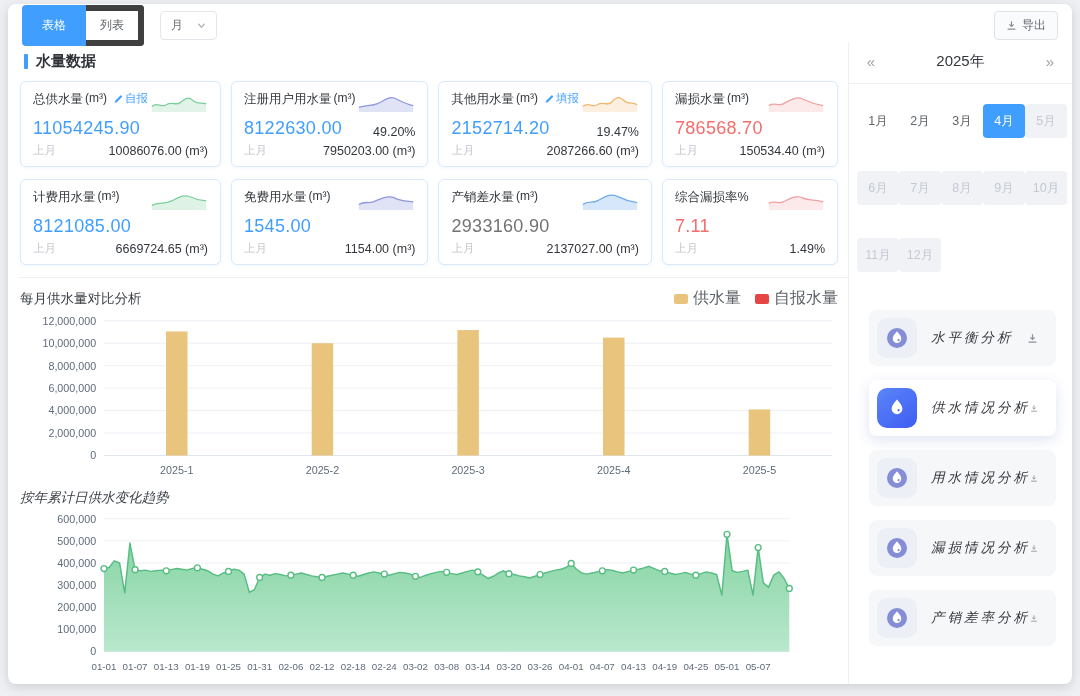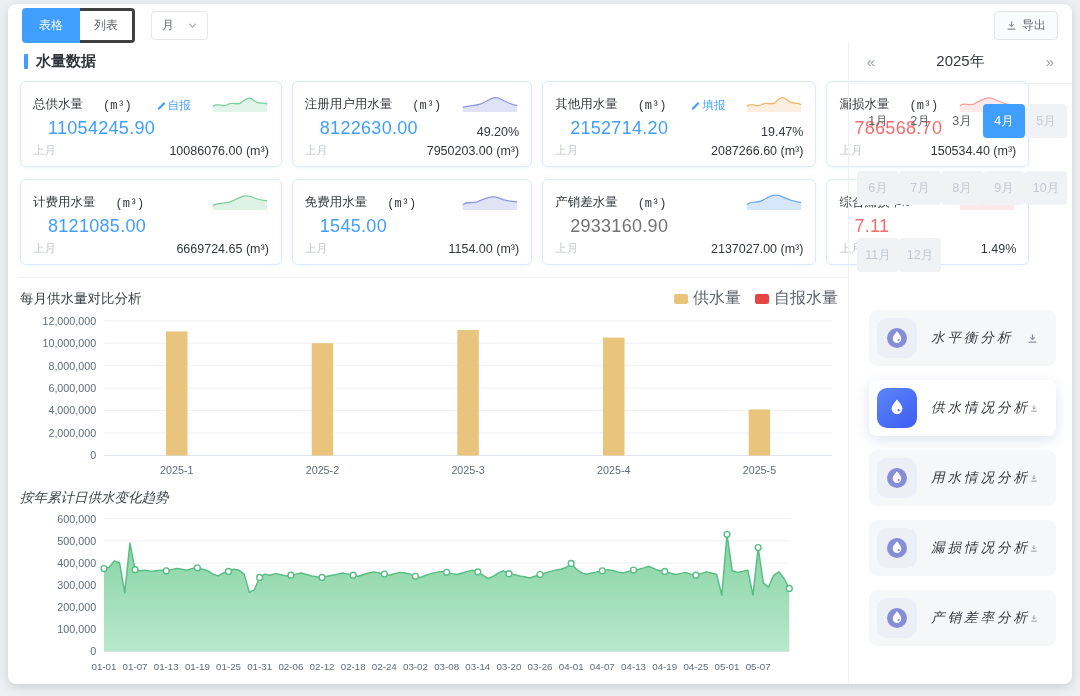--- a/index.html
+++ b/index.html
@@ -5,21 +5,21 @@
   * { box-sizing: border-box; margin: 0; padding: 0; }
   html,body { width:1080px; height:696px; overflow:hidden; background:#eef0f3;
     font-family:"Liberation Sans", sans-serif; }
   .stage { width:1080px; height:696px; padding:4px 8px 12px; }
   .page { width:100%; height:100%; background:#fff; border-radius:8px;
     box-shadow:0 3px 12px rgba(0,0,0,.14); overflow:hidden; display:flex; flex-direction:column; }
 
   
   .toolbar { display:flex; align-items:center; padding:8px 14px 4px; height:38px; flex:none; }
   .tab-group { display:flex; }
-  .view-tab { font-size:12px; padding:6px 14px; border:3px solid #404040; background:#fff;
+  .view-tab { font-size:12px; padding:6px 14px; border:6px solid #404040; background:#fff;
     color:#5f6368; cursor:pointer; }
   .view-tab:first-child { border-radius:4px 0 0 4px; }
   .view-tab:last-child { border-radius:0 4px 4px 0; border-left:none; }
   .view-tab.active { background:#409eff; border-color:#409eff; color:#fff; }
   .period-select { margin-left:16px; display:flex; align-items:center; gap:14px;
     border:1px solid #e3e6eb; border-radius:4px; padding:5px 10px; font-size:12px; color:#6a6f76; background:#fff; cursor:pointer;}
   .chev { width:9px; height:9px; stroke:#b3b8bf; stroke-width:1.6; fill:none; }
   .spacer { flex:1; }
   .export-btn { display:flex; align-items:center; gap:5px; border:1px solid #e0e3e8; border-radius:4px;
     padding:5px 11px; font-size:12px; color:#63686f; background:#fafbfc; cursor:pointer; }
@@ -33,28 +33,28 @@
   
   .sec-head { display:flex; align-items:center; gap:8px; padding:8px 0 8px 6px; }
   .sec-bar { width:4px; height:15px; background:#409eff; border-radius:1px; }
   .sec-title { font-size:15px; font-weight:bold; color:#2f3338; }
 
   
   .cards { display:grid; grid-template-columns:repeat(4,1fr); gap:12px 10px; padding:2px 10px 0 2px; }
   .stat-card { border:1px solid #dce8fb; border-radius:6px; background:#fff; padding:9px 12px 8px;
     height:86px; display:flex; flex-direction:column; justify-content:space-between;
     box-shadow:0 1px 4px rgba(64,158,255,.07); }
-  .sc-top { display:flex; align-items:flex-end; gap:20px;font-family:Liberation Mono, monospace; }
+  .sc-top { display:flex; align-items:flex-start; gap:2px; }
   .sc-title { font-size:12.5px; color:#33373c; white-space:nowrap; }
   .sc-unit { font-size:12px; color:#33373c; }
   .card-tag { display:flex; align-items:center; gap:2px; color:#409eff; font-size:11.5px; margin-left:4px; white-space:nowrap;}
   .pencil { width:10px; height:10px; fill:#409eff; }
   .sparkline { margin-left:auto; width:58px; height:22px; flex:none; }
   .sc-mid { display:flex; align-items:flex-end; justify-content:space-between; }
-  .sc-value { font-size:18px; letter-spacing:.3px;margin-left:15px; }
+  .sc-value { font-size:18px; letter-spacing:.3px; }
   .sc-percent { font-size:12.5px; color:#33373c; }
   .sc-bottom { display:flex; align-items:center; justify-content:space-between; }
   .sc-prev-label { font-size:11.5px; color:#c3c7cd; }
   .sc-prev-value { font-size:12.5px; color:#33373c; }
 
   
   .charts { margin-top:12px; border-top:1px solid #eef0f4; padding:8px 4px 0 0; flex:1; min-height:0; }
   .chart-head { display:flex; align-items:center; padding:2px 6px 2px 2px; }
   .chart-title { font-size:13.5px; color:#3b4046; font-weight:500; }
   .legend { margin-left:auto; display:flex; gap:14px; align-items:center; }

